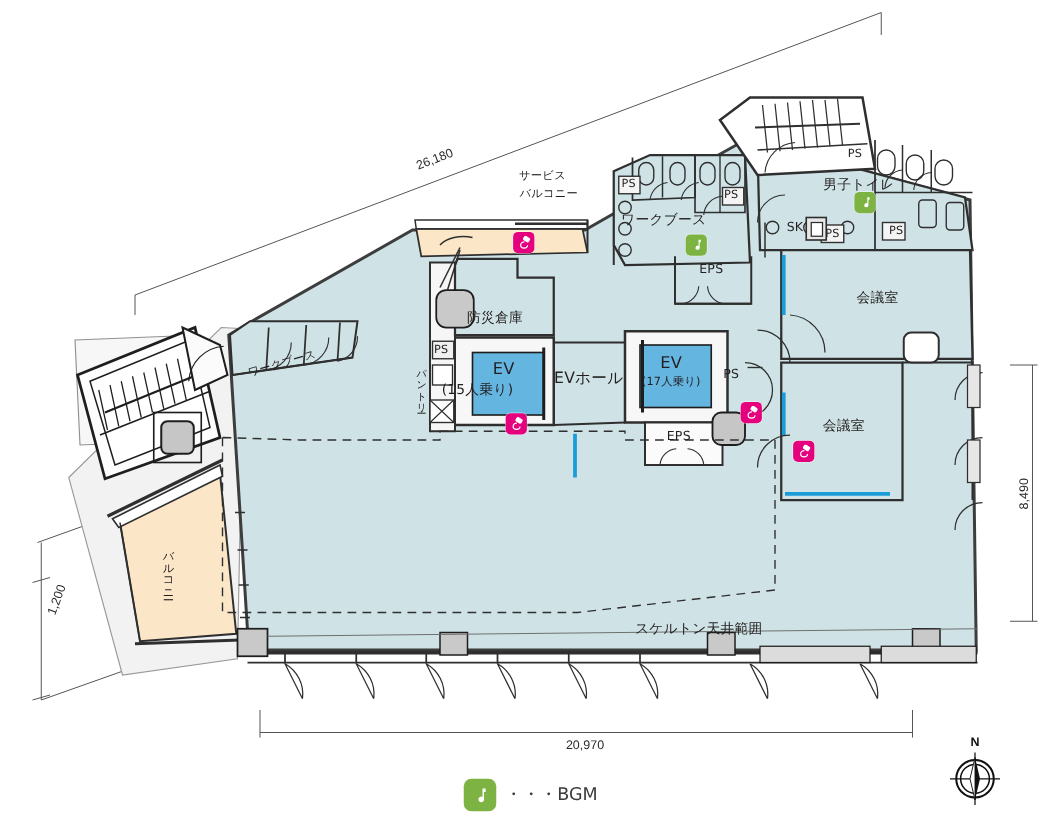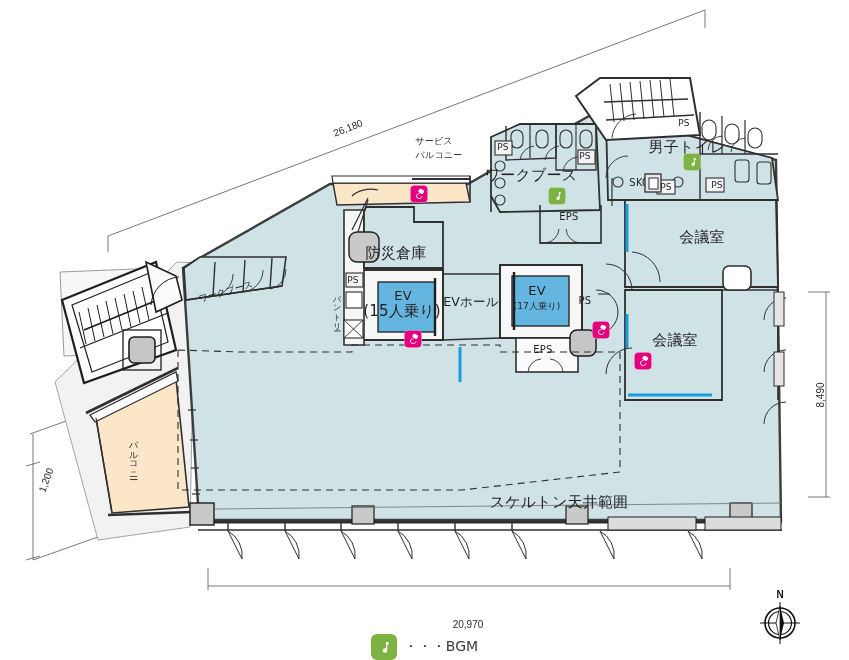--- a/index.html
+++ b/index.html
@@ -16,21 +16,21 @@
     position:absolute;
     font-family:"DejaVu Sans","Liberation Sans",sans-serif;
     color:#231f20;
     white-space:nowrap;
     line-height:1.05;
     letter-spacing:.2px;
   }
   .lbl.c{transform:translate(-50%,-50%);}
   .lbl.sm{font-size:9px;}
   .lbl.xs{font-size:8px;}
-  .lbl.md{font-size:15px;}
+  .lbl.md{font-size:11px;}
   .lbl.lg{font-size:12.5px;}
   .lbl.vert{writing-mode:vertical-rl;text-orientation:upright;letter-spacing:0;}
 
   .dim{
     position:absolute;font-size:10px;color:#2b2b2b;white-space:nowrap;
     font-family:"Liberation Sans",sans-serif;
   }
 
   
   .badge{
@@ -39,21 +39,21 @@
     display:flex;align-items:center;justify-content:center;
     box-shadow:0 0 0 .5px rgba(255,255,255,.6);
   }
   .badge.bgm{background:#7cb342;}
   .badge.card{background:#e5007e;}
   .badge svg{display:block;}
 
   
   #legend{
     position:absolute;left:0;top:612px;width:849px;height:48px;
-    display:flex;align-items:flex-end;justify-content:center;gap:0;
+    display:flex;align-items:center;justify-content:center;gap:0;
   }
   .leg-item{display:flex;align-items:center;gap:7px;margin-right:42px;}
   .leg-item:last-child{margin-right:0;}
   .leg-box{
     width:26px;height:26px;border-radius:6px;
     display:flex;align-items:center;justify-content:center;flex:0 0 auto;
   }
   .leg-box.bgm{background:#7cb342;}
   .leg-box.card{background:#e5007e;}
   .leg-line{width:26px;height:4px;background:#29a9e0;border-radius:2px;flex:0 0 auto;}
@@ -381,39 +381,39 @@
   <div class="lbl c xs vert" style="left:336px;top:308px;">パントリー</div>
   <div class="lbl c md" style="left:396px;top:254px;">防災倉庫</div>
   <div class="lbl c lg" style="left:471px;top:302px;">EVホール</div>
   <div class="lbl c md" style="left:531px;top:176px;">ワークブース</div>
   <div class="lbl c md" style="left:687px;top:148px;">男子トイレ</div>
   <div class="lbl c md" style="left:702px;top:238px;">会議室</div>
   <div class="lbl c md" style="left:675px;top:341px;">会議室</div>
   <div class="lbl c md" style="left:559px;top:463px;margin-top:40px;">スケルトン天井範囲</div>
 
   <div class="lbl c" style="left:403px;top:296px;font-size:13px;">EV</div>
-  <div class="lbl c" style="left:402px;top:312px;font-size:15px;">(15人乗り)</div>
+  <div class="lbl c" style="left:382px;top:312px;font-size:11px;">(15人乗り)</div>
   <div class="lbl c" style="left:537px;top:291px;font-size:13px;">EV</div>
   <div class="lbl c" style="left:537px;top:307px;font-size:9px;text-align:right;">(17人乗り)</div>
 
   <div class="lbl c" style="left:503px;top:148px;font-size:9px;">PS</div>
   <div class="lbl c" style="left:585px;top:157px;font-size:9px;">PS</div>
   <div class="lbl c" style="left:684px;top:124px;font-size:9px;">PS</div>
   <div class="lbl c" style="left:717px;top:186px;font-size:9px;">PS</div>
   <div class="lbl c" style="left:666px;top:188px;font-size:9px;">PS</div>
   <div class="lbl c" style="left:353px;top:281px;font-size:9px;">PS</div>
   <div class="lbl c" style="left:585px;top:301px;font-size:10px;">PS</div>
   <div class="lbl c" style="left:569px;top:217px;font-size:10px;">EPS</div>
   <div class="lbl c" style="left:543px;top:350px;font-size:10px;">EPS</div>
   <div class="lbl c" style="left:636px;top:183px;font-size:10px;">SK</div>
 
   <div class="dim" style="left:348px;top:128px;transform:translate(-50%,-50%) rotate(-21deg);">26,180</div>
   <div class="dim" style="left:46px;top:480px;transform:translate(-50%,-50%) rotate(-70deg);">1,200</div>
   <div class="dim" style="left:820px;top:395px;transform:translate(-50%,-50%) rotate(-90deg);">8,490</div>
-  <div class="dim" style="left:468px;top:624px;transform:translate(-50%,-50%);">20,970</div>
+  <div class="dim" style="left:468px;top:597px;transform:translate(-50%,-50%);">20,970</div>
 
   <div class="badge bgm" style="left:557px;top:196px;">
     <svg width="11" height="11" viewBox="0 0 24 24" fill="#fff">
         <path d="M16 3v10.6a3.6 3.6 0 1 0 2 3.2V7.4h2V3z"></path>
       </svg>
   </div>
   <div class="badge bgm" style="left:692px;top:162px;">
     <svg width="11" height="11" viewBox="0 0 24 24" fill="#fff">
         <path d="M16 3v10.6a3.6 3.6 0 1 0 2 3.2V7.4h2V3z"></path>
       </svg>

